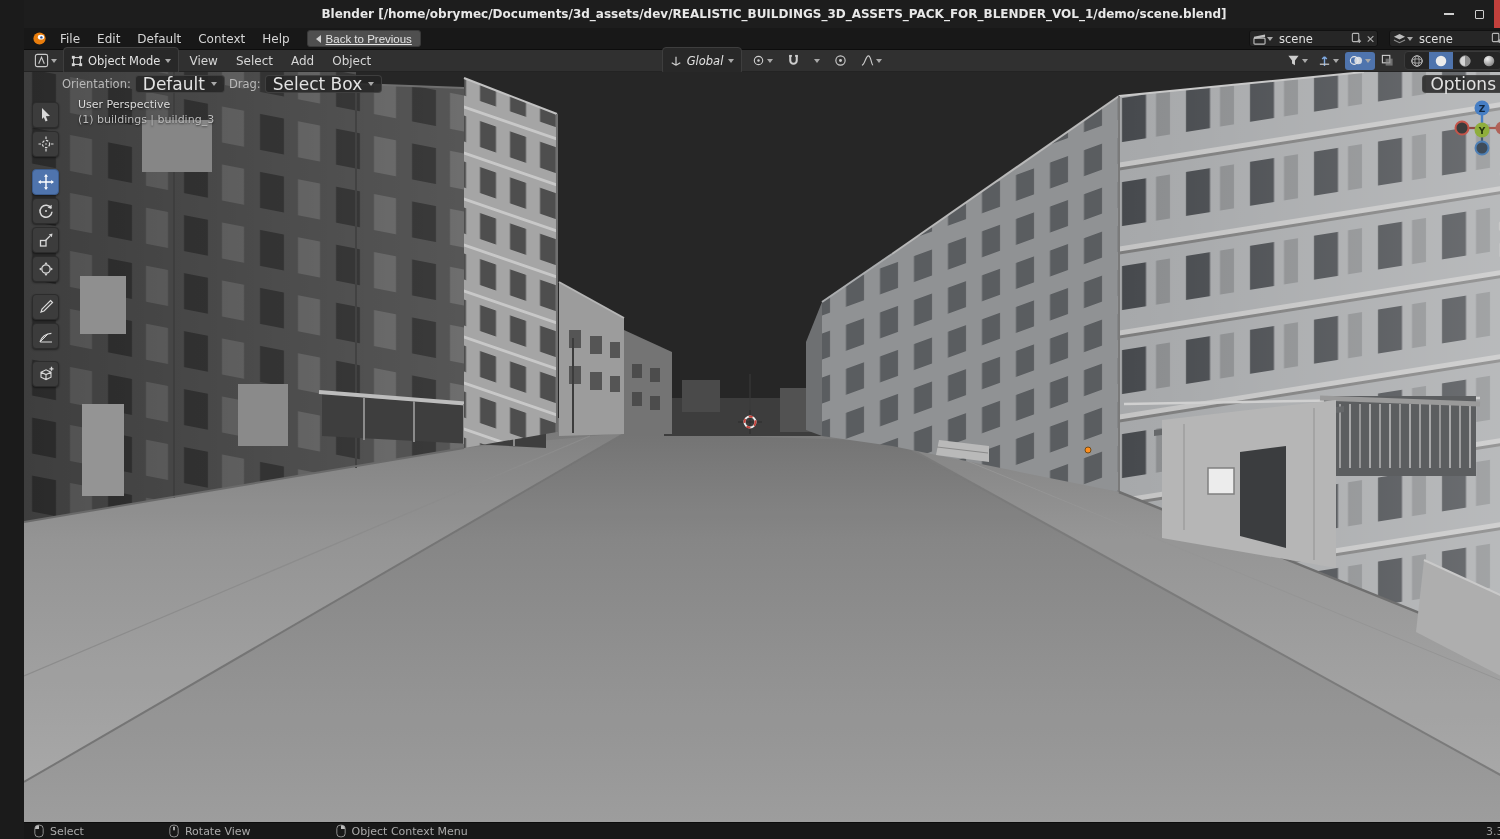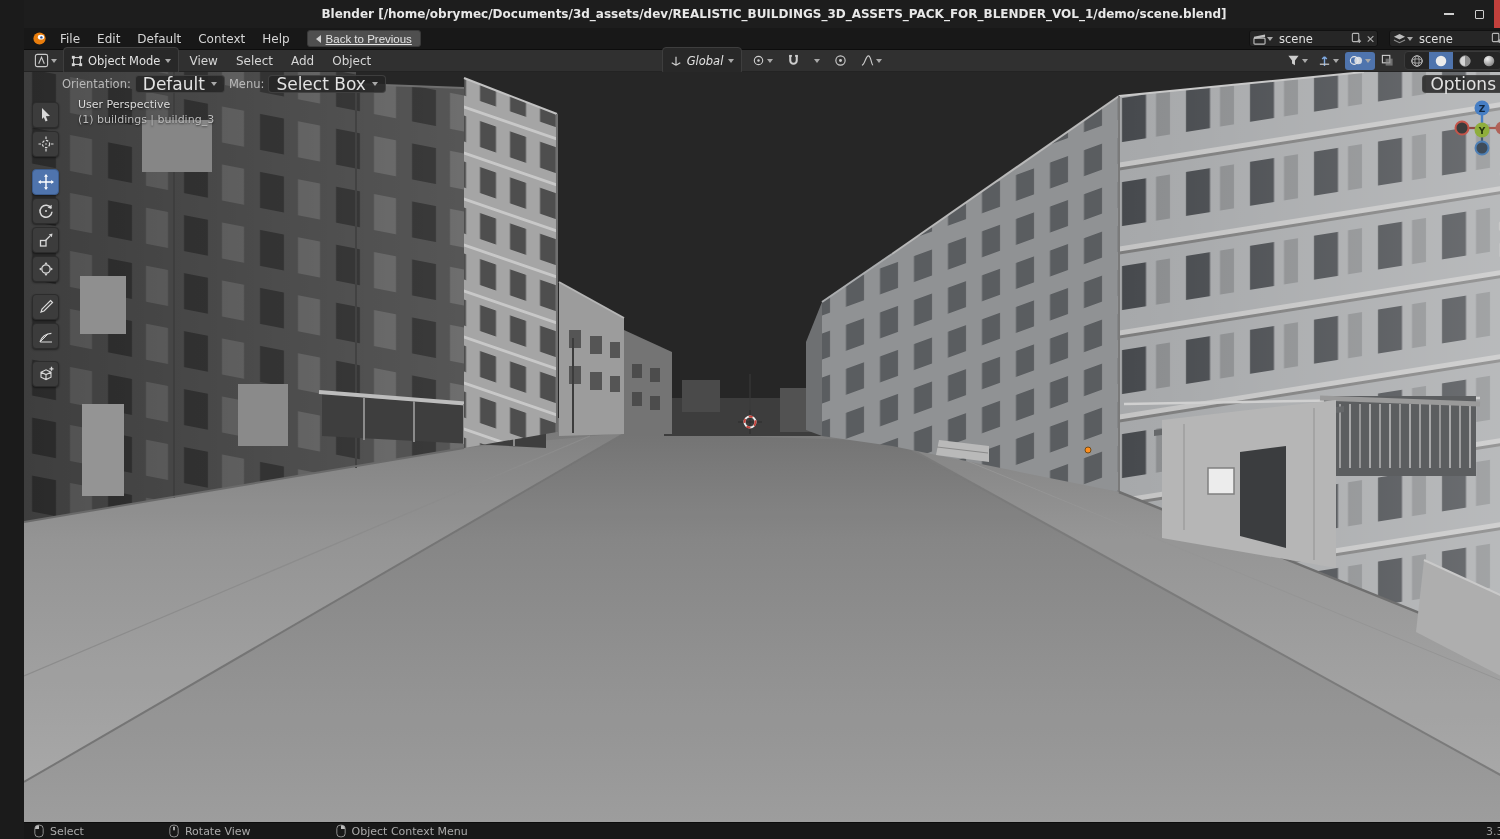--- a/index.html
+++ b/index.html
@@ -425,21 +425,21 @@
         <circle cx="1064" cy="450" r="3" fill="#ff8e1d" stroke="#5d3a08" stroke-width="0.8"></circle>
       </g>
     </svg>
 
     <div class="vp-top">
       <span class="vp-label">Orientation:</span>
       <span class="vdd">
         <span>Default</span>
         <span class="crt"></span>
       </span>
-      <span class="vp-label">Menu:</span>
+      <span class="vp-label">Drag:</span>
       <span class="vdd">
         <span>Select Box</span>
         <span class="crt"></span>
       </span>
       <span class="vdd vp-options">
         <span>Options</span>
         <span class="crt"></span>
       </span>
     </div>
 

